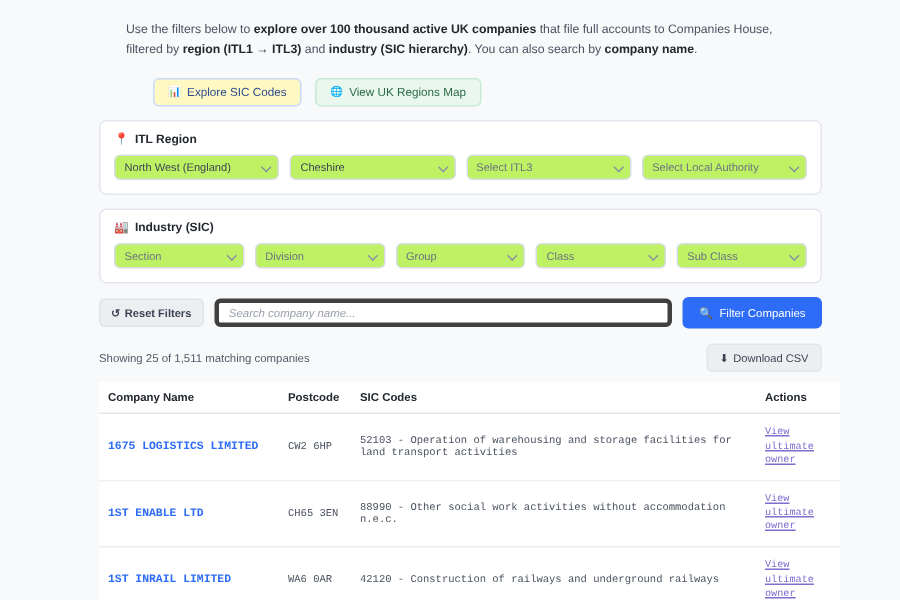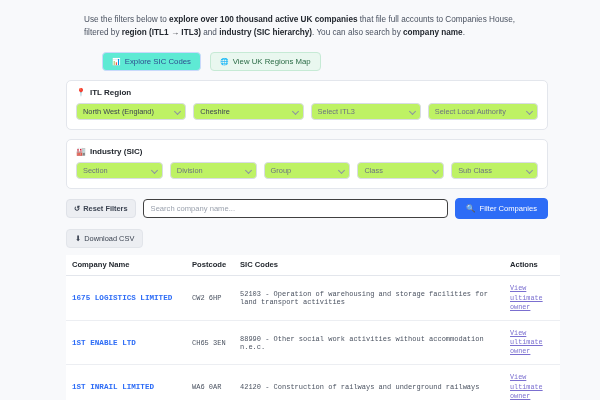--- a/index.html
+++ b/index.html
@@ -27,21 +27,21 @@
 
   .btn-row {
     display: flex; gap: 9px;
     padding: 4px 0 0 88px;
   }
   .pill {
     display: inline-flex; align-items: center; gap: 4px;
     font-size: 7.8px; padding: 4px 9px;
     border-radius: 4px; cursor: pointer; white-space: nowrap;
   }
-  .pill.blue { background: #5eead4; border: 1px solid #c9d9fb; color: #2f4d8f; }
+  .pill.blue { background: #fef9c3; border: 1px solid #c9d9fb; color: #2f4d8f; }
   .pill.green { background: #e9f7ef; border: 1px solid #c6ead5; color: #2c6b46; }
   .pill .gl { font-size: 7px; line-height: 1; }
 
   .panel {
     margin: 9px 38px 0 52px;
     background: #fff;
     border: 1px solid #e3e6ec;
     border-radius: 5px;
     padding: 7px 9px 9px 9px;
   }
@@ -75,23 +75,23 @@
     margin: 9px 38px 0 52px;
   }
   .reset-btn {
     display: inline-flex; align-items: center; gap: 3px;
     background: #eceef2; border: 1px solid #dfe2e8; border-radius: 4px;
     font-size: 7.4px; font-weight: bold; color: #3c4452;
     padding: 4px 7px; cursor: pointer; white-space: nowrap;
   }
   .search {
     flex: 1 1 auto; height: 19px;
-    border: 1px solid #404040; border-radius: 4px; background: #fff;
+    border: 3px solid #404040; border-radius: 4px; background: #fff;
     display: flex; align-items: center; padding: 0 7px;
-    font-size: 7.6px; color: #9aa1ad; cursor: text;
+    font-size: 7.6px; color: #9aa1ad; cursor: text; font-style: italic;
   }
   .filter-btn {
     display: inline-flex; align-items: center; gap: 4px;
     background: #2d6cf6; border: 1px solid #2d6cf6; border-radius: 4px;
     color: #fff; font-size: 7.6px; padding: 5px 10px;
     cursor: pointer; white-space: nowrap;
   }
 
   .results-head {
     display: flex; align-items: center; justify-content: space-between;
@@ -221,20 +221,21 @@
     <div class="search">
       <span>Search company name...</span>
     </div>
     <div class="filter-btn">
       <span>🔍</span>
       <span>Filter Companies</span>
     </div>
   </div>
 
   <div class="results-head">
+    <div class="results-count">Showing 25 of 1,511 matching companies</div>
     <div class="csv-btn">
       <span>⬇</span>
       <span>Download CSV</span>
     </div>
   </div>
 
   <table>
     <thead>
       <tr>
         <th class="col-name">Company Name</th>

